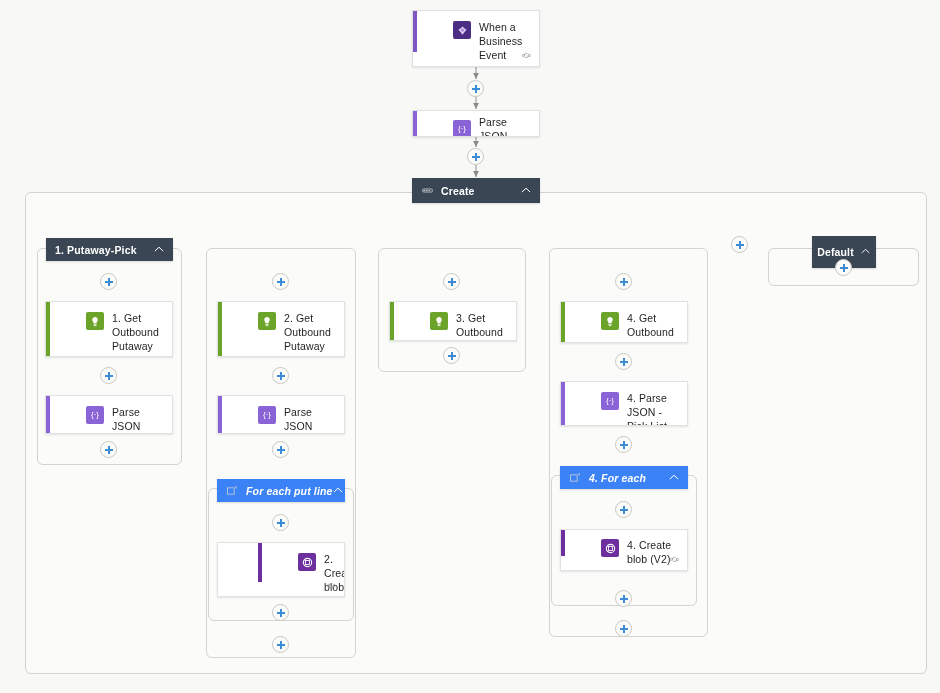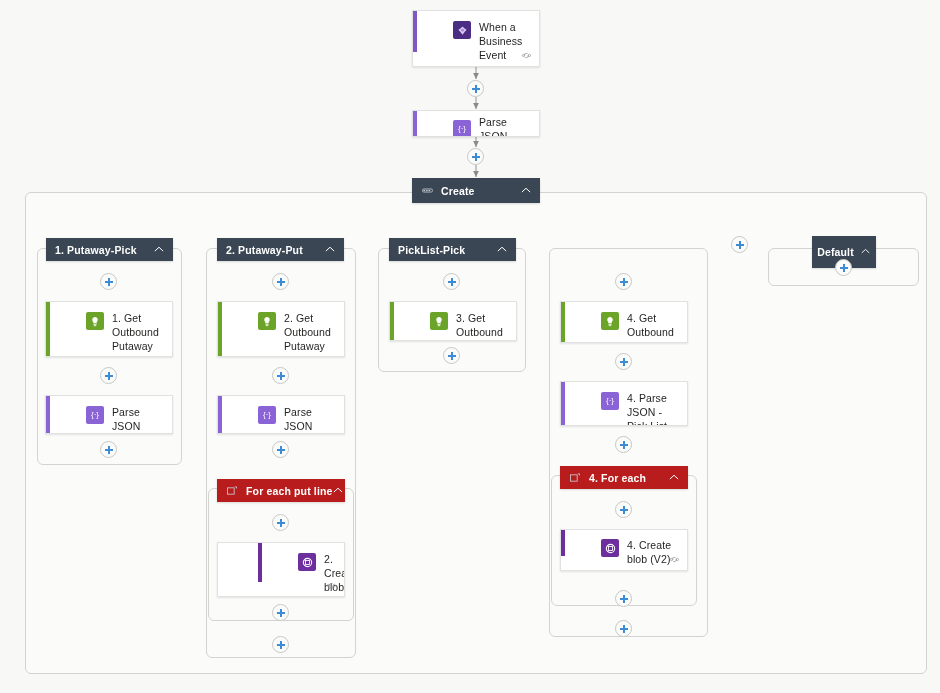--- a/index.html
+++ b/index.html
@@ -64,21 +64,21 @@
     color: #ffffff;
     display: flex;
     align-items: center;
     padding: 0 9px;
     font-size: 10.5px;
     font-weight: bold;
     letter-spacing: .15px;
     z-index: 4;
     box-shadow: 0 1px 2px rgba(0,0,0,.14);
   }
-  .scopehdr.blue { background: #b91c1c; }
+  .scopehdr.blue { background: #3b82f6; font-style: italic; }
   .scopehdr .sh-ico {
     width: 12px; flex: 0 0 12px; margin-right: 8px;
     display: flex; align-items: center; justify-content: center;
     font-size: 9px; color: #c8cdd4; line-height: 1;
   }
   .scopehdr .sh-lbl { flex: 1 1 auto; white-space: nowrap; }
   .scopehdr .sh-chev {
     flex: 0 0 10px; font-size: 9px; color: #ffffff;
     transform: translateY(-1px);
   }
@@ -248,28 +248,20 @@
   <div class="card" style="left:45px; top:395px; width:128px; height:39px;">
     <div class="accent" style="background:#8a64d6"></div>
     <div class="body">
       <div class="ico" style="background:#8a64d6; font-size:8px;">{·}</div>
       <div class="ttl">Parse JSON Outbound Pick</div>
     </div>
   </div>
   <div class="plus" style="left:100px; top:441px;"></div>
 
   <div class="scopebox" style="left:206px; top:248px; width:150px; height:410px;"></div>
-  <div class="scopehdr" style="left:217px; top:238px; width:127px; height:23px;">
-    <span class="sh-lbl">2. Putaway-Put</span>
-    <span class="sh-chev">
-      <svg width="10" height="6" viewBox="0 0 12 7" aria-hidden="true">
-          <path d="M1 6 L6 1.4 L11 6" fill="none" stroke="#ffffff" stroke-width="1.2"></path>
-        </svg>
-    </span>
-  </div>
   <div class="plus" style="left:272px; top:273px;"></div>
 
   <div class="card" style="left:217px; top:301px; width:128px; height:56px;">
     <div class="accent" style="background:#6ba428"></div>
     <div class="body">
       <div class="ico" style="background:#6ba428">
         <svg width="10" height="11" viewBox="0 0 12 14" aria-hidden="true">
           <path d="M6 1.2 a3.6 3.6 0 0 1 2.2 6.4 l0 1.6 l-4.4 0 l0 -1.6 A3.6 3.6 0 0 1 6 1.2 z" fill="#ffffff"></path>
           <rect x="4" y="10" width="4" height="1.1" fill="#ffffff"></rect>
           <rect x="4.4" y="11.8" width="3.2" height="1.1" fill="#ffffff"></rect>
@@ -322,28 +314,20 @@
         <path d="M4 5.5 a2.6 2.6 0 0 1 2.6-2.6 h1.2 M9.6 5.5 a2.6 2.6 0 0 1 -2.6 2.6 h-1.2" stroke="#9b9b9b" stroke-width="1.1" fill="none" stroke-linecap="round"></path>
         <circle cx="3.2" cy="5.5" r="1.5" stroke="#9b9b9b" stroke-width="1" fill="none"></circle>
         <circle cx="10.6" cy="5.5" r="1.5" stroke="#9b9b9b" stroke-width="1" fill="none"></circle>
       </svg>
     </div>
   </div>
   <div class="plus" style="left:272px; top:604px;"></div>
   <div class="plus" style="left:272px; top:636px;"></div>
 
   <div class="scopebox" style="left:378px; top:248px; width:148px; height:124px;"></div>
-  <div class="scopehdr" style="left:389px; top:238px; width:127px; height:23px;">
-    <span class="sh-lbl">PickList-Pick</span>
-    <span class="sh-chev">
-      <svg width="10" height="6" viewBox="0 0 12 7" aria-hidden="true">
-          <path d="M1 6 L6 1.4 L11 6" fill="none" stroke="#ffffff" stroke-width="1.2"></path>
-        </svg>
-    </span>
-  </div>
   <div class="plus" style="left:443px; top:273px;"></div>
 
   <div class="card" style="left:389px; top:301px; width:128px; height:40px;">
     <div class="accent" style="background:#6ba428"></div>
     <div class="body">
       <div class="ico" style="background:#6ba428">
         <svg width="10" height="11" viewBox="0 0 12 14" aria-hidden="true">
           <path d="M6 1.2 a3.6 3.6 0 0 1 2.2 6.4 l0 1.6 l-4.4 0 l0 -1.6 A3.6 3.6 0 0 1 6 1.2 z" fill="#ffffff"></path>
           <rect x="4" y="10" width="4" height="1.1" fill="#ffffff"></rect>
           <rect x="4.4" y="11.8" width="3.2" height="1.1" fill="#ffffff"></rect>

